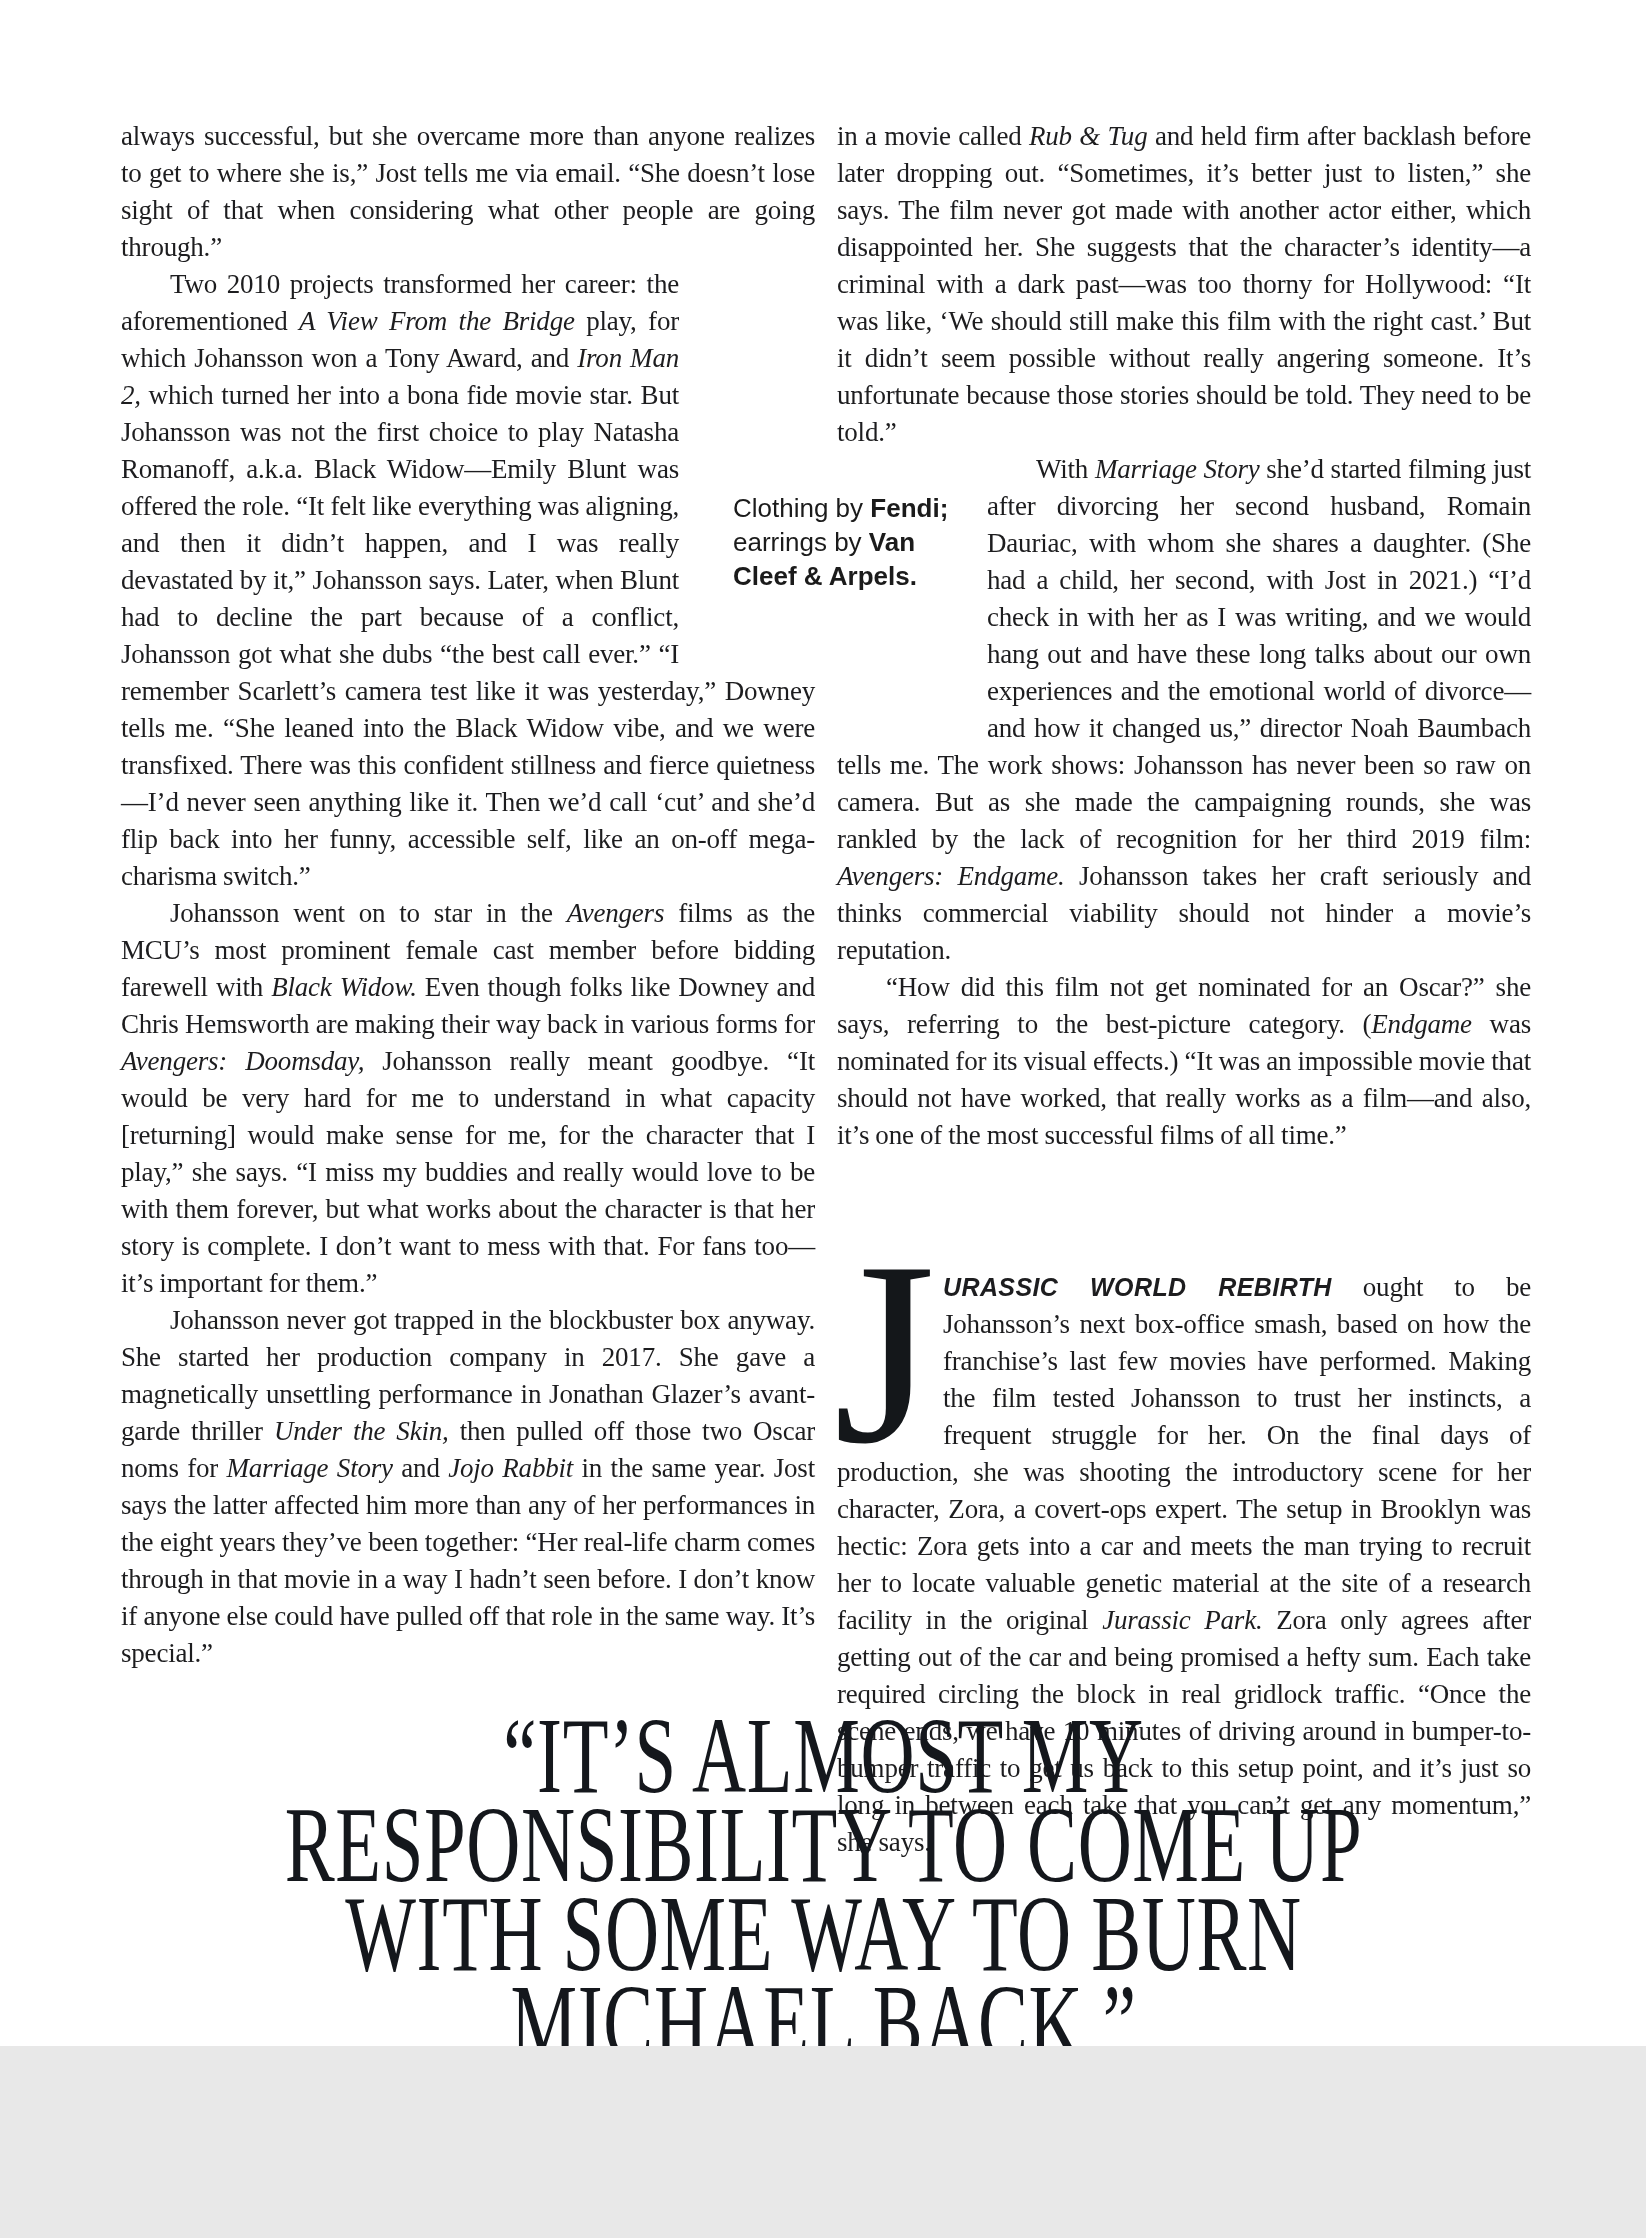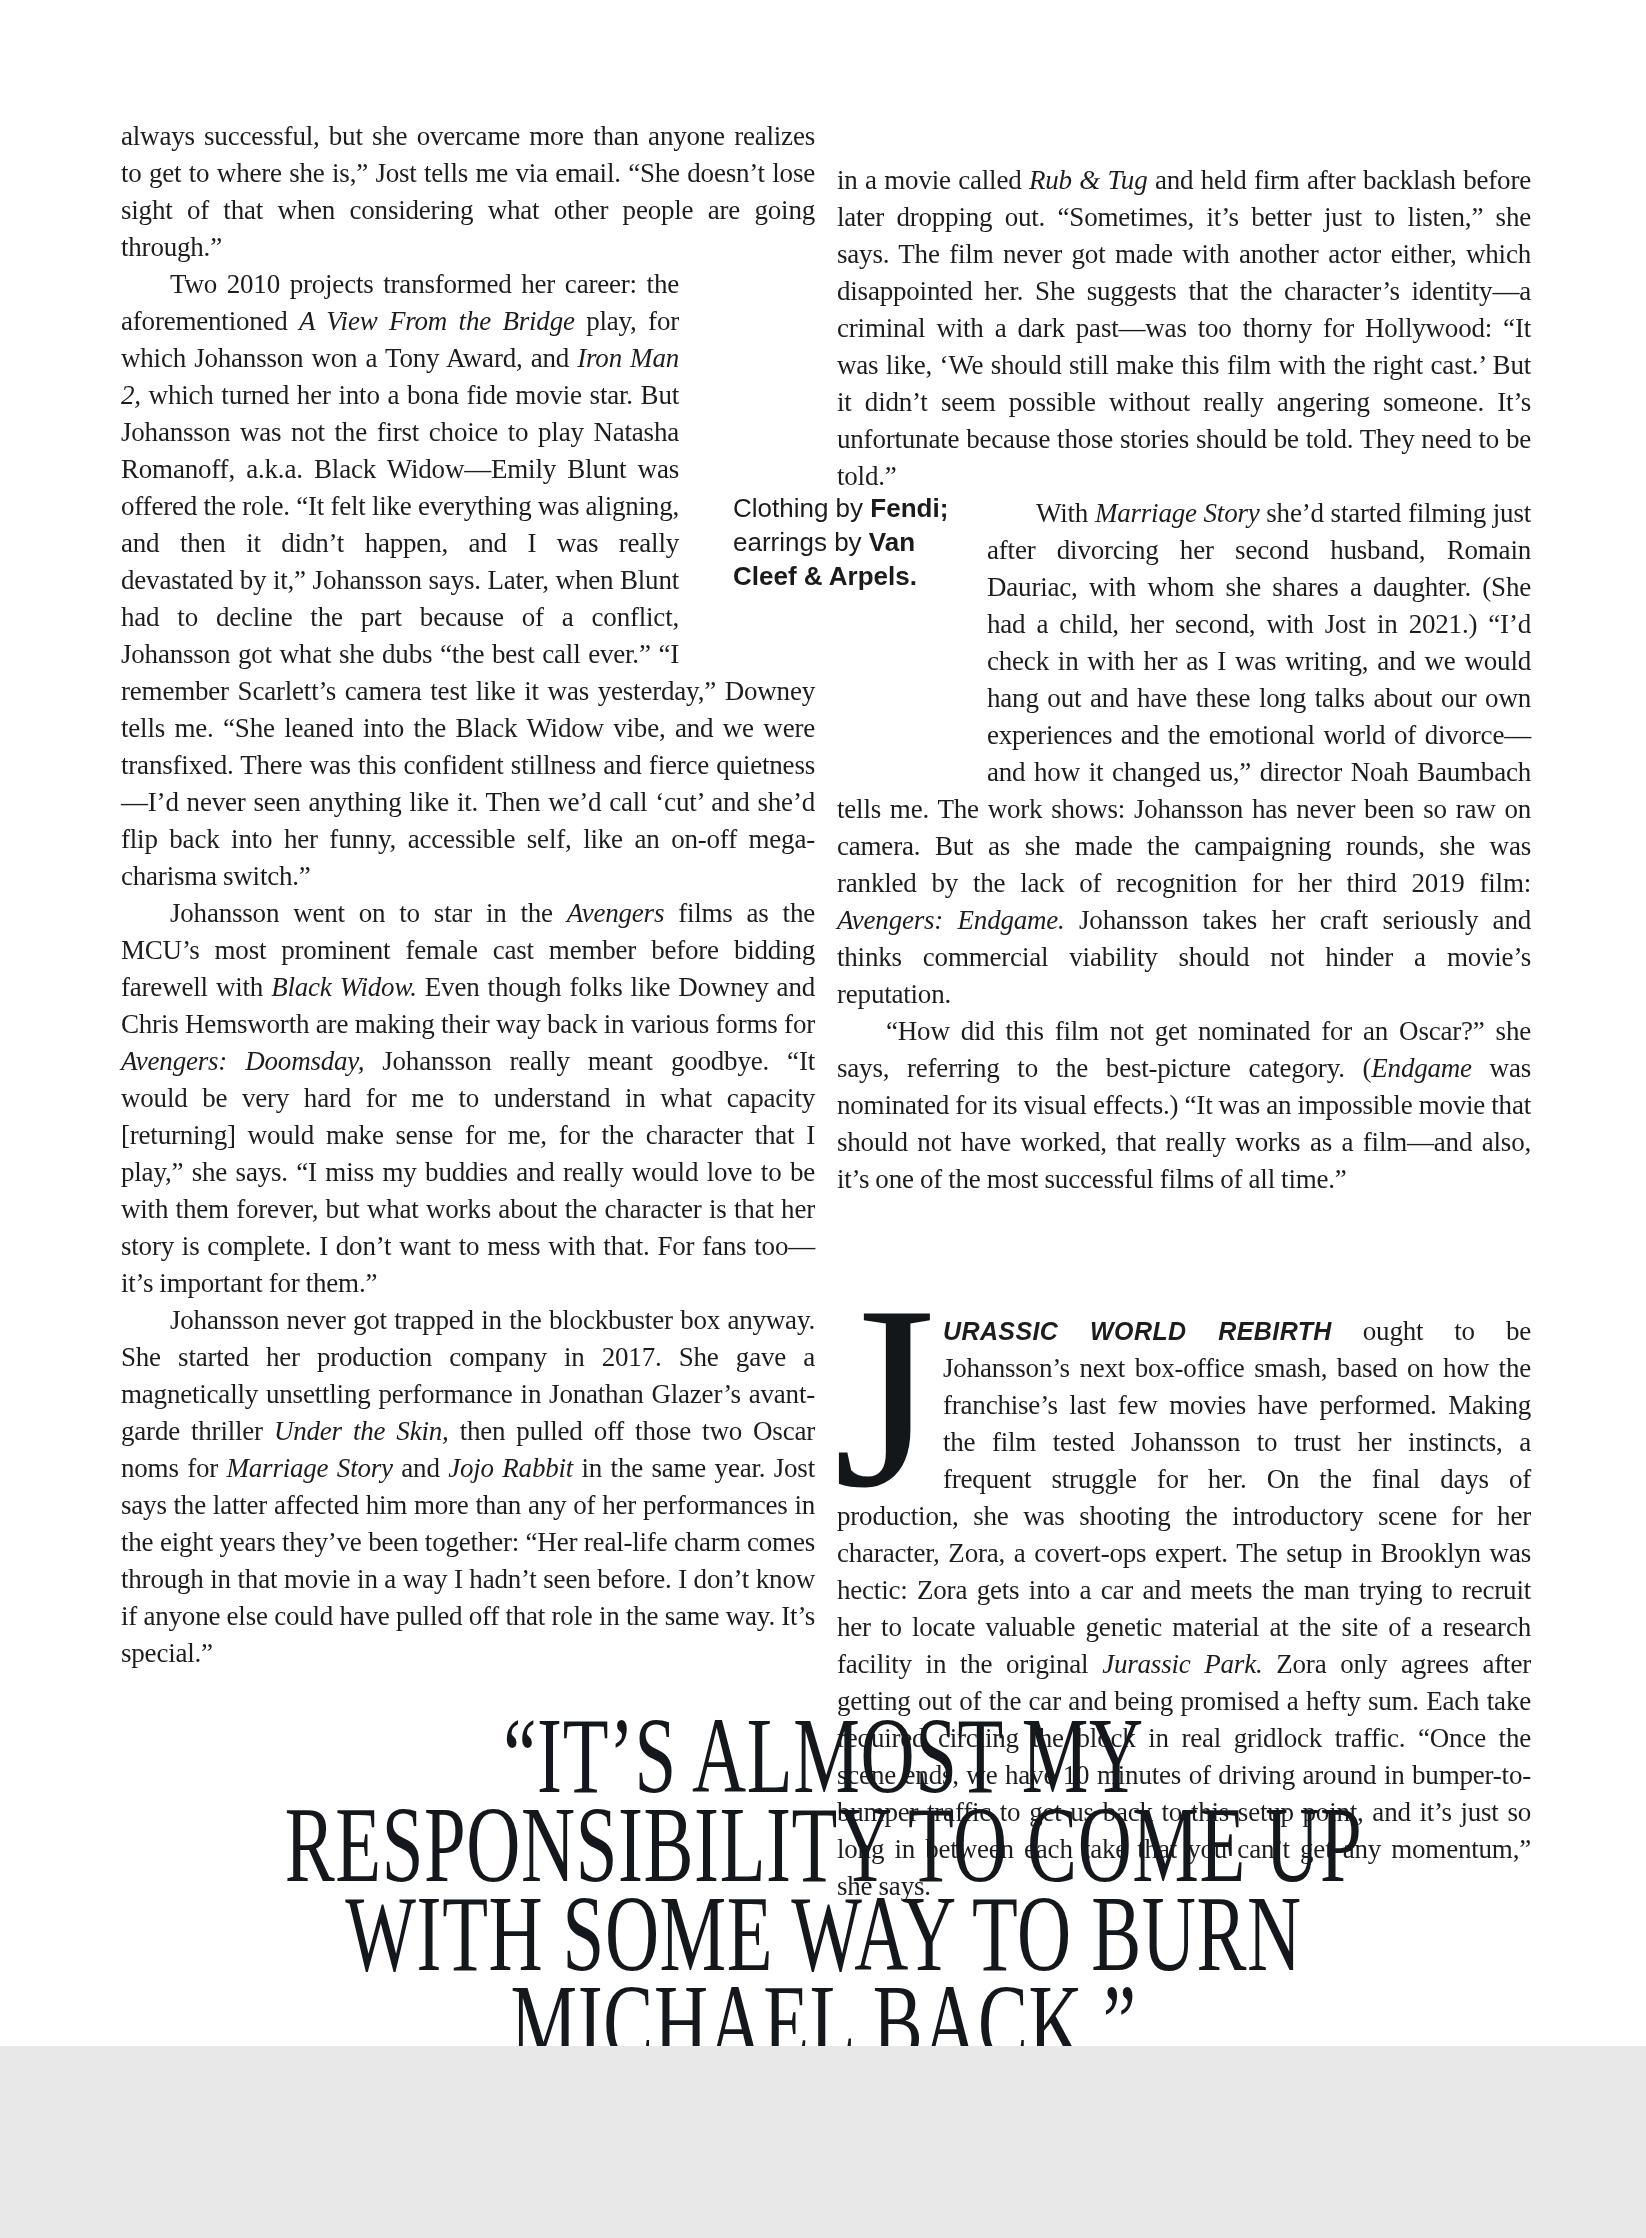--- a/index.html
+++ b/index.html
@@ -1,21 +1,21 @@
 <!DOCTYPE html>
 <html style="font-size:14.3px"><head>
 <meta charset="utf-8">
 <style>
   html,body{margin:0;padding:0;background:#e8e8e8;}
   .page{position:relative;width:1647px;height:2046px;background:#ffffff;overflow:hidden;
         font-family:"Liberation Serif",serif;color:#1d1d1f;}
   .col{position:absolute;top:118px;width:694px;font-size:27px;line-height:37px;
        text-align:justify;letter-spacing:-0.2px;word-spacing:-0.4px;}
   .col-left{left:121px;}
-  .col-right{left:837px;margin-top:44px;}
+  .col-right{left:837px;}
   .para{margin:0;}
   .para.indent{text-indent:49px;}
   .i{font-style:italic;}
   .b{font-weight:bold;}
   .lead{font-family:"Liberation Sans",sans-serif;font-weight:bold;font-style:italic;
         font-size:25px;letter-spacing:0.4px;}
   .spacer{display:block;}
   .spacer-right{float:right;width:136px;height:255px;margin-top:149px;}
   .spacer-left{float:left;width:150px;height:257px;margin-top:37px;}
   .jurassic{margin-top:115px;}

